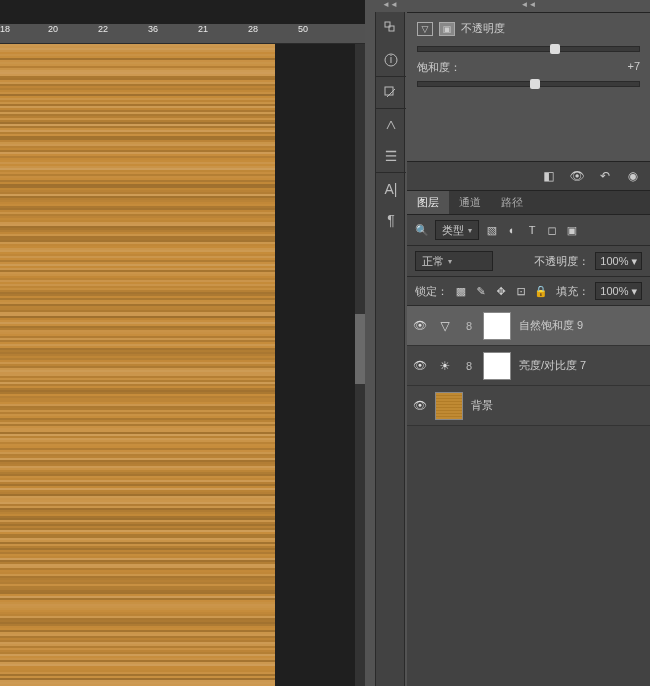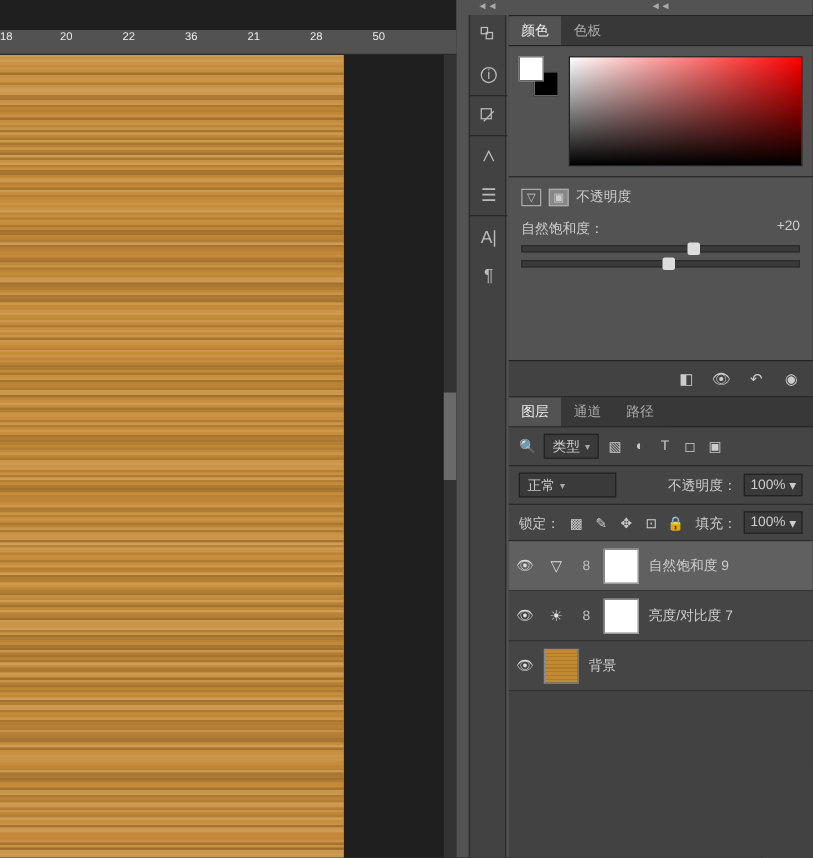--- a/index.html
+++ b/index.html
@@ -420,54 +420,38 @@
     </div>
   <div class="vbtn">☰</div>
   <div class="vbtn sep">A|</div>
   <div class="vbtn">¶</div>
 </div>
 
 <div class="collapse-arrows2">◄◄</div>
 
 <div class="right-col">
 
-  <div class="panel">
-    <div class="tabbar">
-      <div class="tab active">颜色</div>
-      <div class="tab">色板</div>
-    </div>
-    <div class="color-body">
-      <div class="swatches">
-        <div class="swatch-bg"></div>
-        <div class="swatch-fg"></div>
-      </div>
-      <div class="color-square">
-        <div class="sq-white"></div>
-          <div class="sq-black"></div>
-      </div>
-    </div>
-  </div>
 
   <div class="panel">
     <div class="props-body">
       <div class="props-title">
         <span class="adjicon">▽</span>
         <span class="adjicon" style="background:#888">▣</span>
         <span>不透明度</span>
       </div>
       <div class="slider-row">
-        <div class="lbl">
-            <span>自然饱和度：</span>
-            <span>+20</span>
-          </div>
         <div class="slider-track">
             <div class="slider-handle" style="left:62%"></div>
           </div>
       </div>
       <div class="slider-row">
+        <div class="lbl">
+            <span>饱和度：</span>
+            <span>+7</span>
+          </div>
         <div class="slider-track">
             <div class="slider-handle" style="left:53%"></div>
           </div>
       </div>
     </div>
     <div style="height:60px;background:#535353"></div>
     <div class="props-footer">
       <div class="fbtn">◧</div>
       <div class="fbtn">👁</div>
       <div class="fbtn">↶</div>

